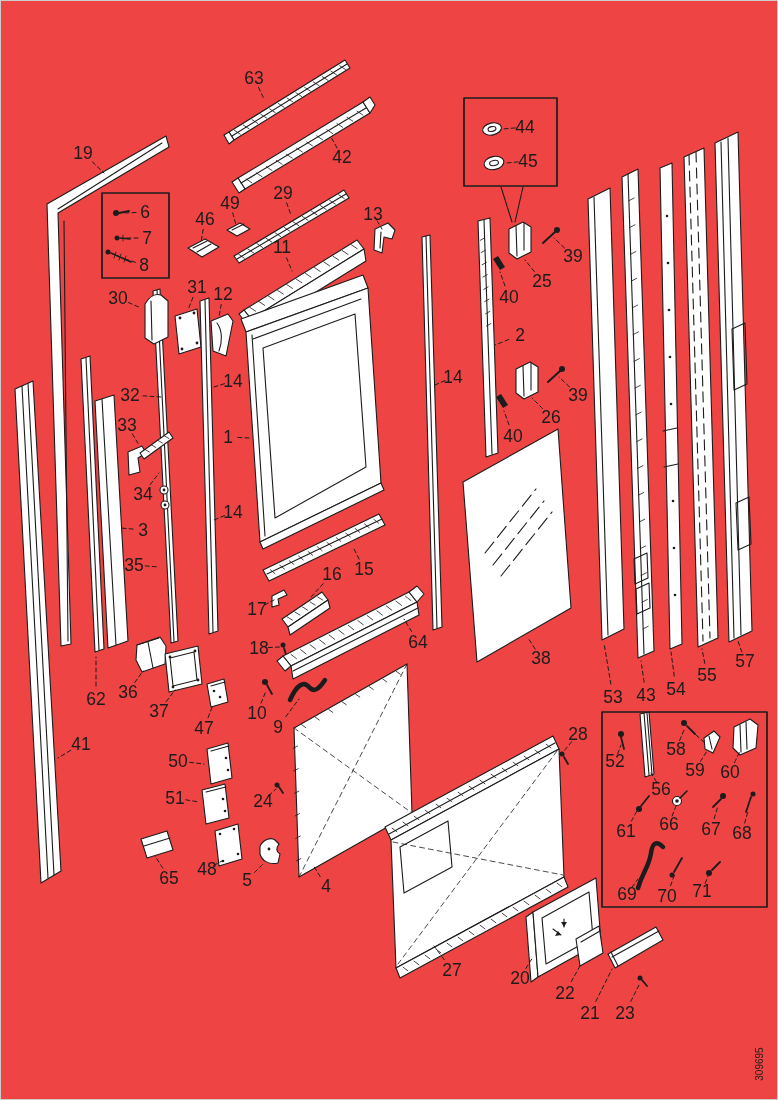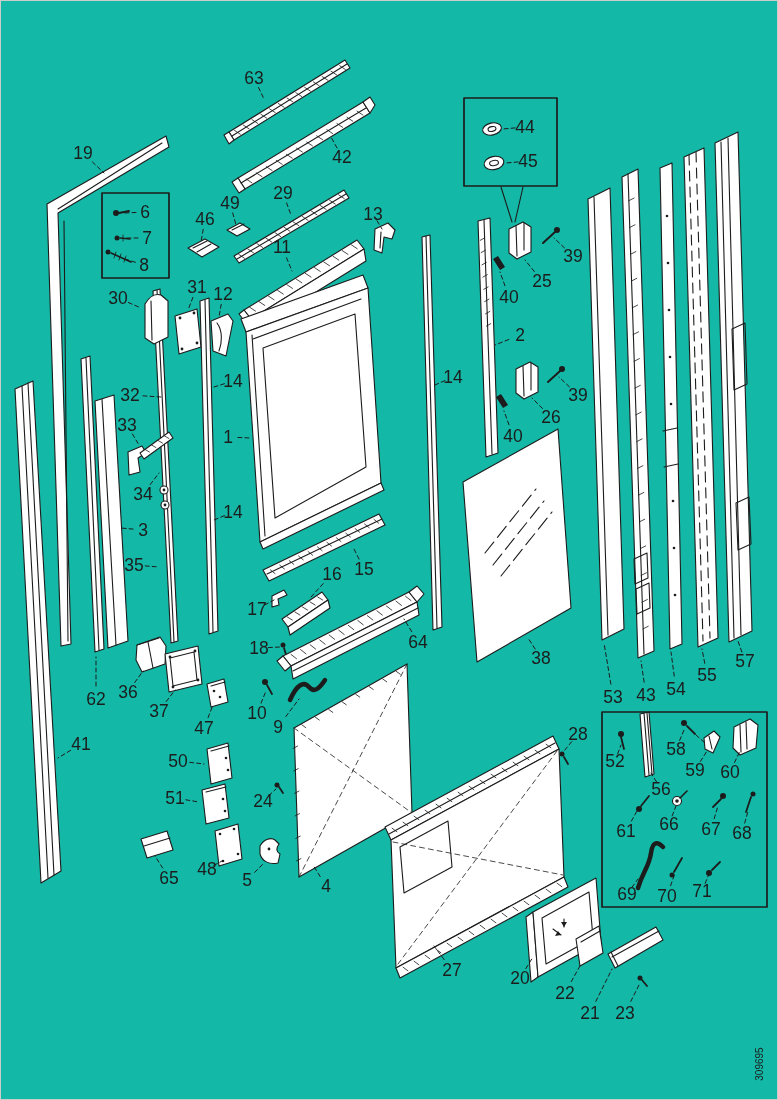--- a/index.html
+++ b/index.html
@@ -1,16 +1,16 @@
 <!DOCTYPE html>
 <html><head>
 <meta charset="utf-8">
 <style>
   html,body{margin:0;padding:0;background:#ffffff;}
-  .page{position:relative;width:778px;height:1100px;background:#14b8a6;
+  .page{position:relative;width:778px;height:1100px;background:#ef4444;
         border:1px solid #cccccc;box-sizing:border-box;overflow:hidden;
         font-family:"Liberation Sans",sans-serif;}
   svg{display:block;}
   .ink{stroke:#1c1c1c;fill:none;stroke-width:1.1;stroke-linejoin:round;stroke-linecap:round;}
   .wf{fill:#ffffff;}
   .dk{fill:#1c1c1c;stroke:none;}
   .thin{stroke-width:0.8;}
   .lbl{font-family:"Liberation Sans",sans-serif;font-size:17.5px;fill:#1c1c1c;
        stroke:none;text-anchor:middle;}
   .leader{stroke:#1c1c1c;stroke-width:1;stroke-dasharray:4 3;fill:none;}

